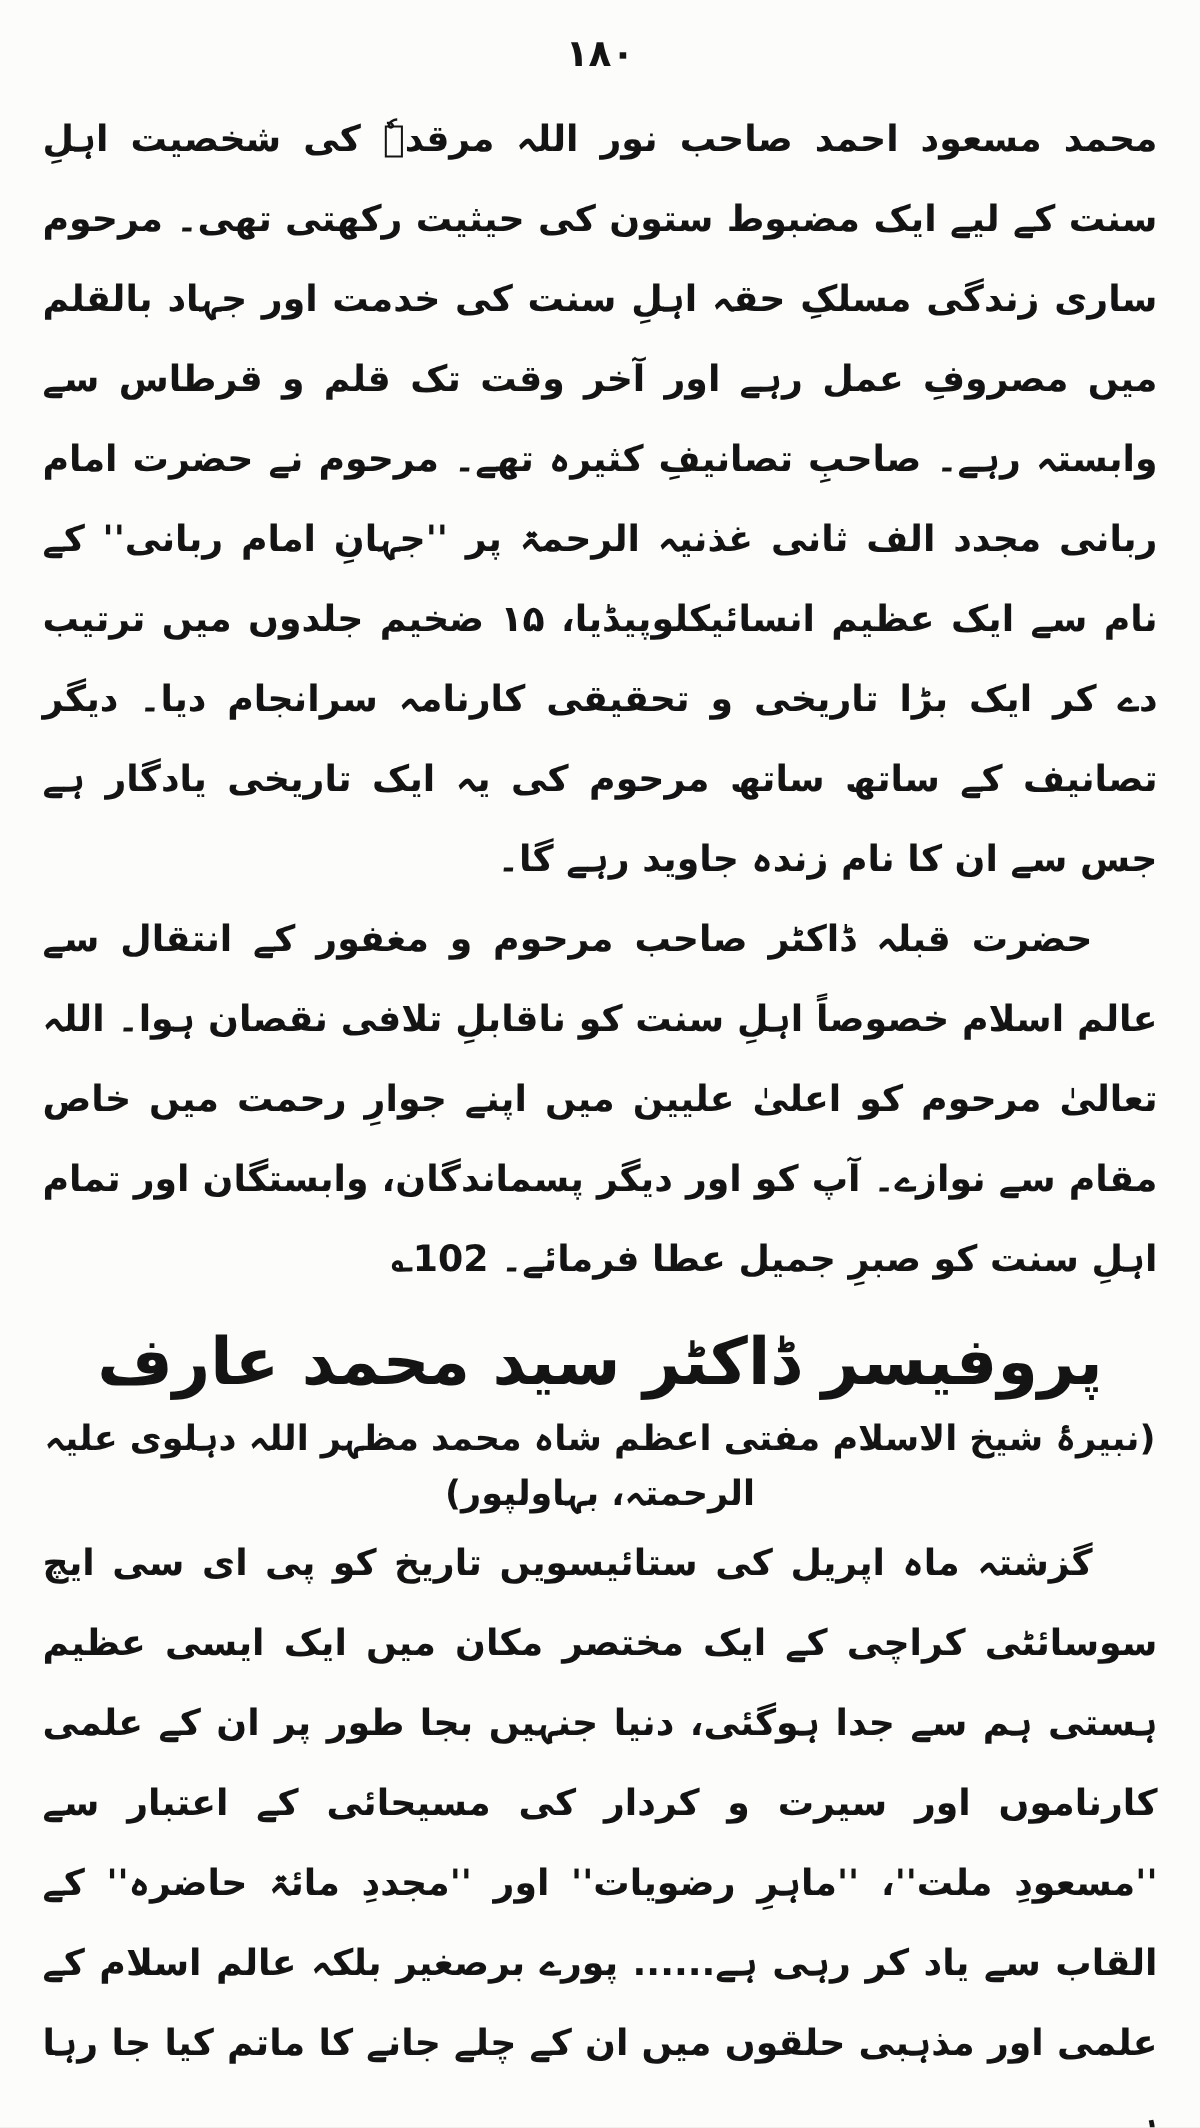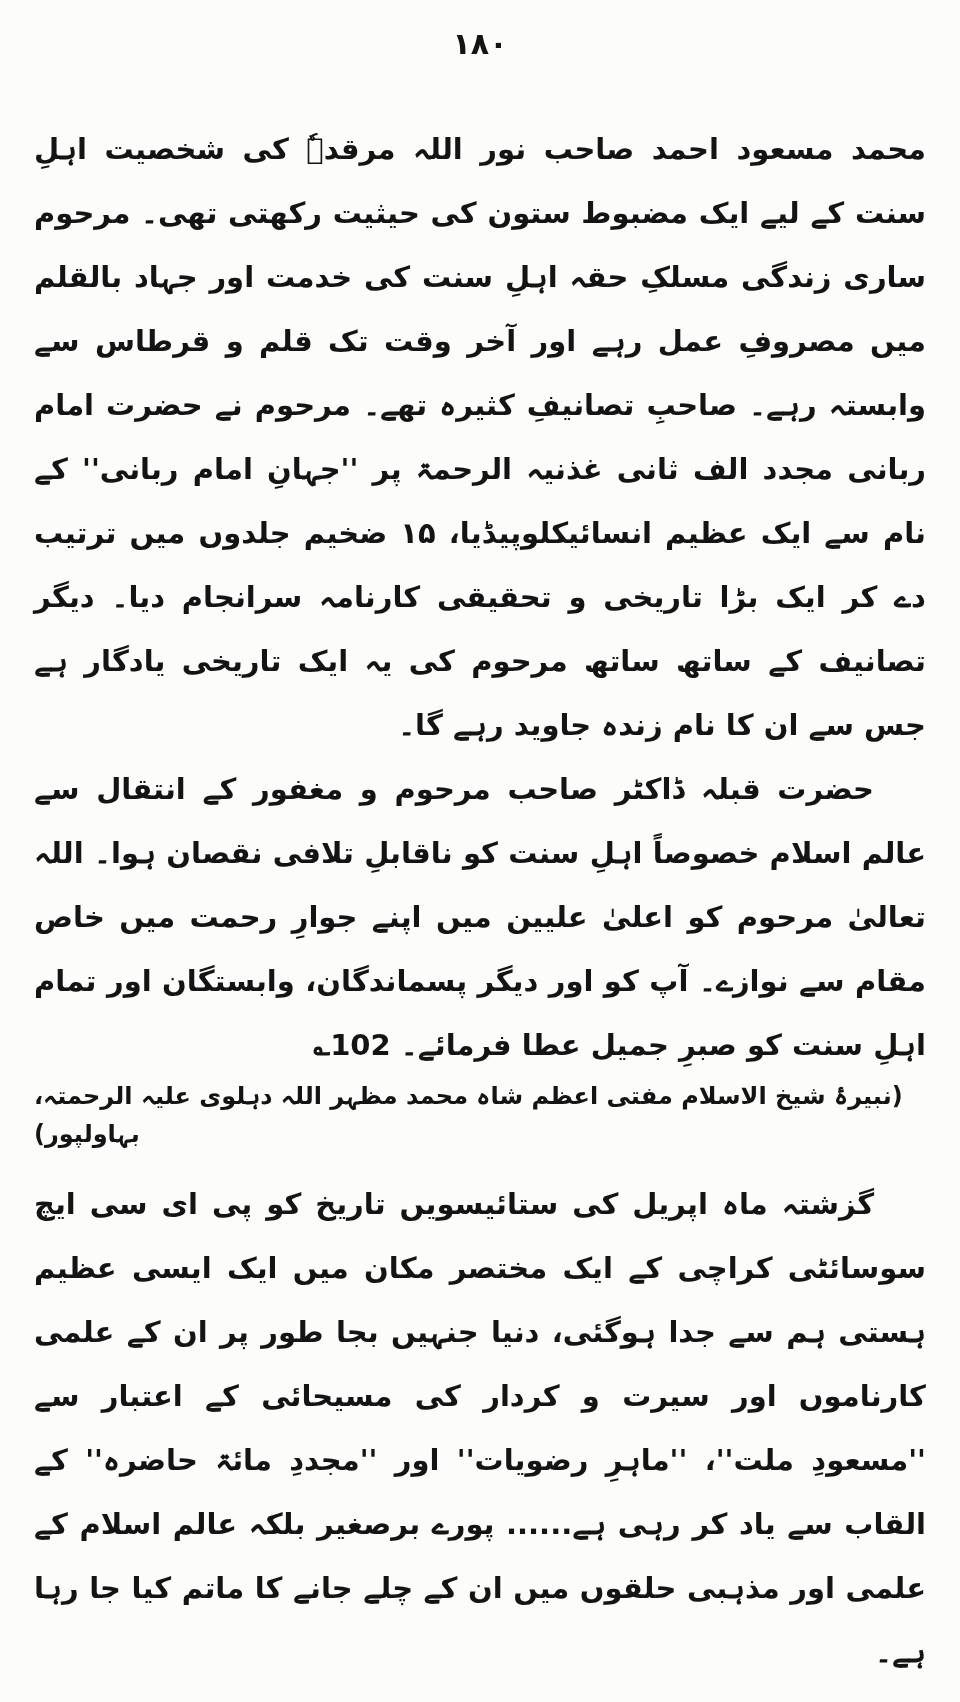--- a/index.html
+++ b/index.html
@@ -14,21 +14,20 @@
     margin: 0 auto;
     background: #fcfcfa;
     color: #141414;
     box-sizing: border-box;
     padding: 26px 34px 26px 34px;
     display: flex;
     flex-direction: column;
     direction: rtl;
     font-family: "DejaVu Sans", sans-serif;
     overflow: hidden;
-    gap: 38px;
   }
   .page-number {
     text-align: center;
     font-size: 30px;
     font-weight: bold;
     letter-spacing: 2px;
     margin-bottom: 18px;
   }
   .body-text {
     flex: 0 0 auto;
@@ -45,40 +44,41 @@
     text-indent: 52px;
   }
   .article-heading {
     text-align: center;
     font-size: 52px;
     font-weight: bold;
     line-height: 1.3;
     margin: 18px 0 4px 0;
   }
   .article-subheading {
-    text-align: left;
-    font-size: 24px;
+    text-align: center;
+    font-size: 28px;
     font-weight: 600;
     line-height: 1.6;
-    margin: 0 0 18px 0;
+    margin: 0 0 0 0;
   }
 </style>
 </head>
 <body>
 
 <div class="page">
 
   <div class="page-number">۱۸۰</div>
 
   <div class="body-text">
 
     <p class="para">محمد مسعود احمد صاحب نور اللہ مرقدہٗ کی شخصیت اہلِ سنت کے لیے ایک مضبوط ستون کی حیثیت رکھتی تھی۔ مرحوم ساری زندگی مسلکِ حقہ اہلِ سنت کی خدمت اور جہاد بالقلم میں مصروفِ عمل رہے اور آخر وقت تک قلم و قرطاس سے وابستہ رہے۔ صاحبِ تصانیفِ کثیرہ تھے۔ مرحوم نے حضرت امام ربانی مجدد الف ثانی غذنیہ الرحمۃ پر ''جہانِ امام ربانی'' کے نام سے ایک عظیم انسائیکلوپیڈیا، ۱۵ ضخیم جلدوں میں ترتیب دے کر ایک بڑا تاریخی و تحقیقی کارنامہ سرانجام دیا۔ دیگر تصانیف کے ساتھ ساتھ مرحوم کی یہ ایک تاریخی یادگار ہے جس سے ان کا نام زندہ جاوید رہے گا۔</p>
 
     <p class="para indented">حضرت قبلہ ڈاکٹر صاحب مرحوم و مغفور کے انتقال سے عالم اسلام خصوصاً اہلِ سنت کو ناقابلِ تلافی نقصان ہوا۔ اللہ تعالیٰ مرحوم کو اعلیٰ علیین میں اپنے جوارِ رحمت میں خاص مقام سے نوازے۔ آپ کو اور دیگر پسماندگان، وابستگان اور تمام اہلِ سنت کو صبرِ جمیل عطا فرمائے۔ 102؎</p>
 
+    <h1 class="article-heading">پروفیسر ڈاکٹر سید محمد عارف</h1>
 
     <div class="article-subheading">(نبیرۂ شیخ الاسلام مفتی اعظم شاہ محمد مظہر اللہ دہلوی علیہ الرحمتہ، بہاولپور)</div>
 
     <p class="para indented">گزشتہ ماہ اپریل کی ستائیسویں تاریخ کو پی ای سی ایچ سوسائٹی کراچی کے ایک مختصر مکان میں ایک ایسی عظیم ہستی ہم سے جدا ہوگئی، دنیا جنہیں بجا طور پر ان کے علمی کارناموں اور سیرت و کردار کی مسیحائی کے اعتبار سے ''مسعودِ ملت''، ''ماہرِ رضویات'' اور ''مجددِ مائۃ حاضرہ'' کے القاب سے یاد کر رہی ہے...... پورے برصغیر بلکہ عالم اسلام کے علمی اور مذہبی حلقوں میں ان کے چلے جانے کا ماتم کیا جا رہا ہے۔</p>
 
   </div>
 
 </div>
 
 </body></html>

